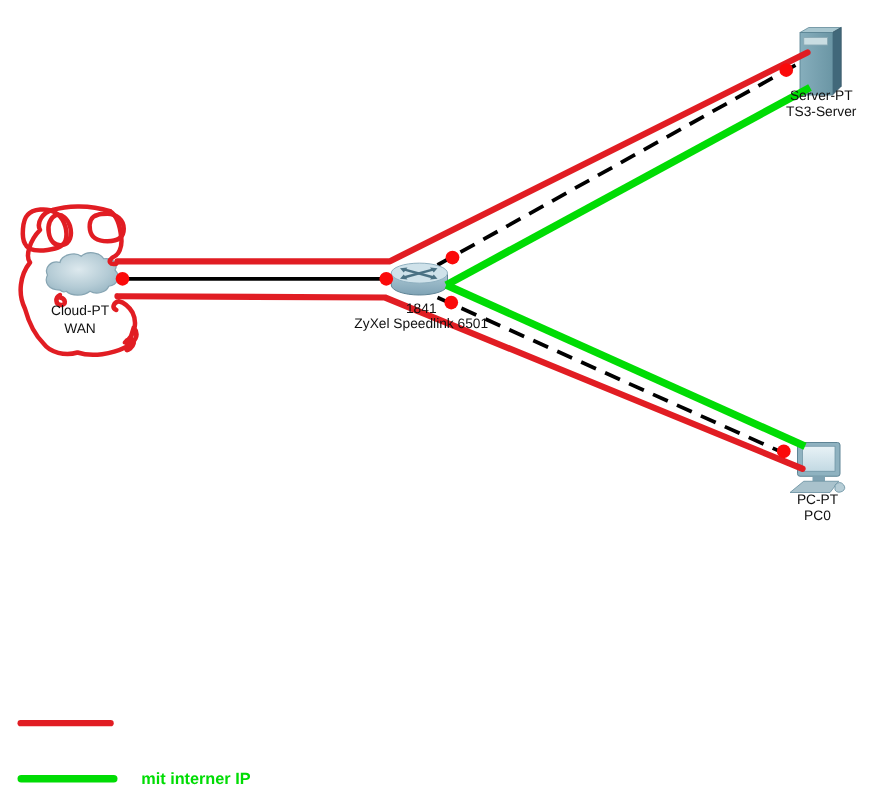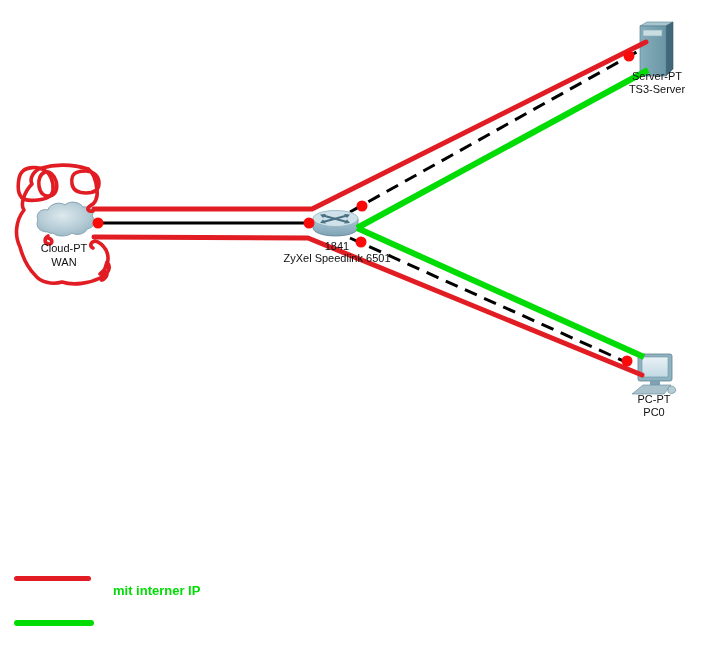--- a/index.html
+++ b/index.html
@@ -20,21 +20,21 @@
   .l-black{stroke:var(--link_black);stroke-width:3;fill:none;}
   .l-dash{stroke:var(--link_black);stroke-width:3;fill:none;stroke-dasharray:13 8;}
   .scribble{stroke:var(--wan_red);stroke-width:3.6;fill:none;stroke-linecap:round;stroke-linejoin:round;}
   .dot{fill:var(--dot_red);}
   .devlabel{font-size:11px;fill:#111;text-anchor:middle;font-family:"Liberation Sans",sans-serif;}
   .swatch{position:absolute;border-radius:3px;}
   .swatch-red{left:14px;top:576px;width:77px;height:5px;background:var(--wan_red);}
   .swatch-green{left:14px;top:620px;width:80px;height:6px;background:var(--intern_green);}
   .legend-text{position:absolute;left:113px;font-size:13px;font-weight:bold;line-height:15px;}
   .legend-text-red{top:571px;color:var(--wan_red);}
-  .legend-text-green{top:583px;color:var(--intern_green);}
+  .legend-text-green{top:615px;color:var(--intern_green);}
 </style>
 </head>
 <body>
 
 <div id="stage">
 
   <svg id="diagram" width="706" height="647" viewBox="0 0 706 647">
     <defs>
       <radialGradient id="cloudGrad" cx="45%" cy="40%" r="70%">
         <stop offset="0%" stop-color="#dde9ee"></stop>

